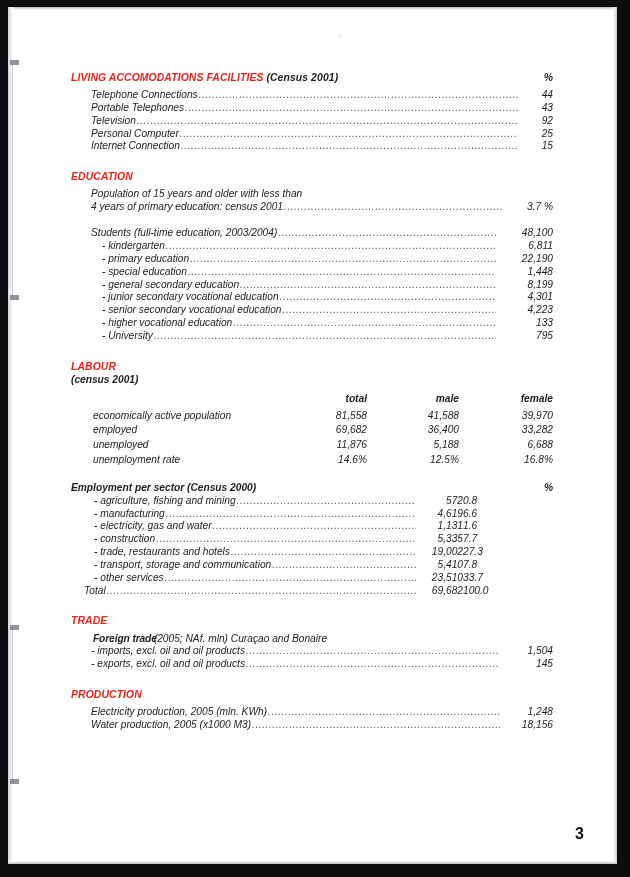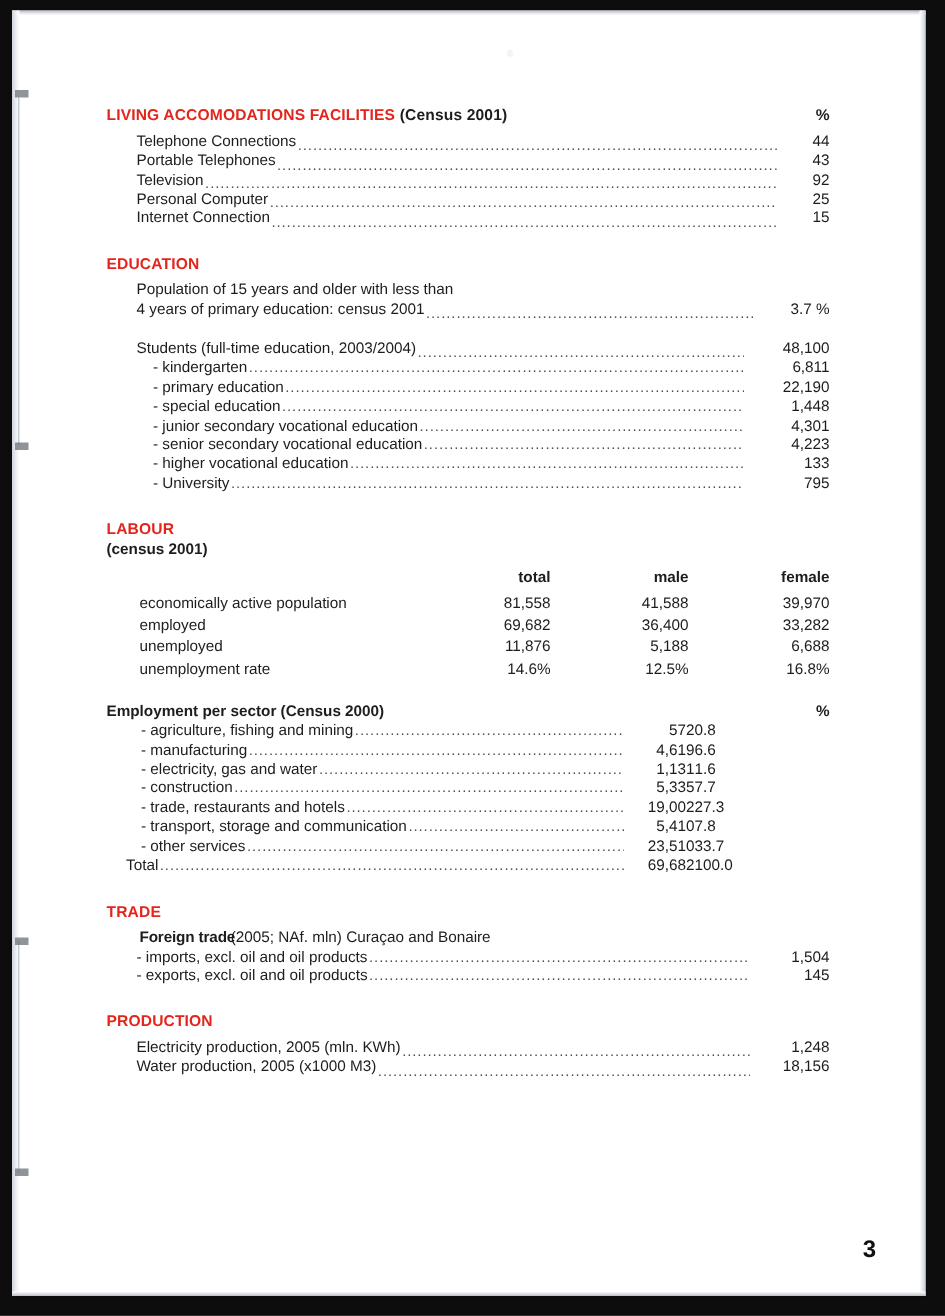--- a/index.html
+++ b/index.html
@@ -81,20 +81,21 @@
     left: 63px;      
     top: 64px;       
     width: 482px;    
     color: #1d1d1f;
     font-size: 10.2px;
     line-height: 1.26;
   }
 
   .sect {
     margin: 0;
+    font-style: italic;
   }
   .sect-head {
     color: #e4251c;
     font-weight: bold;
     font-size: 10.4px;
     letter-spacing: 0.1px;
     white-space: nowrap;
   }
   .sect-head .paren {
     color: #1d1d1f;
@@ -140,21 +141,21 @@
     font-variant-numeric: tabular-nums;
   }
   
   .val.w-pct   { width: 34px; }
   .val.w-num   { width: 48px; }
   .val.w-num2  { width: 52px; }
   .val.w-big   { width: 56px; }
 
   .row.l1 { padding-left: 20px; }
   .row.l2 { padding-left: 31px; }
-  .row.l0 { padding-left: 20px; align-items: flex-end; }
+  .row.l0 { padding-left: 20px; }
 
   .plain { padding-left: 20px; white-space: nowrap; }
 
   .gap-xs { height: 5px; }
   .gap-m  { height: 13px; }
   .gap-l  { height: 17px; }
 
   
   .lab-sub {
     font-weight: bold;
@@ -345,20 +346,25 @@
         </div>
         <div class="row l2">
           <span class="lbl">- primary education</span>
           <span class="leader"></span>
           <span class="val w-big">22,190</span>
         </div>
         <div class="row l2">
           <span class="lbl">- special education</span>
           <span class="leader"></span>
           <span class="val w-big">1,448</span>
+        </div>
+        <div class="row l2">
+          <span class="lbl">- general secondary education</span>
+          <span class="leader"></span>
+          <span class="val w-big">8,199</span>
         </div>
         <div class="row l2">
           <span class="lbl">- junior secondary vocational education</span>
           <span class="leader"></span>
           <span class="val w-big">4,301</span>
         </div>
         <div class="row l2">
           <span class="lbl">- senior secondary vocational education</span>
           <span class="leader"></span>
           <span class="val w-big">4,223</span>

